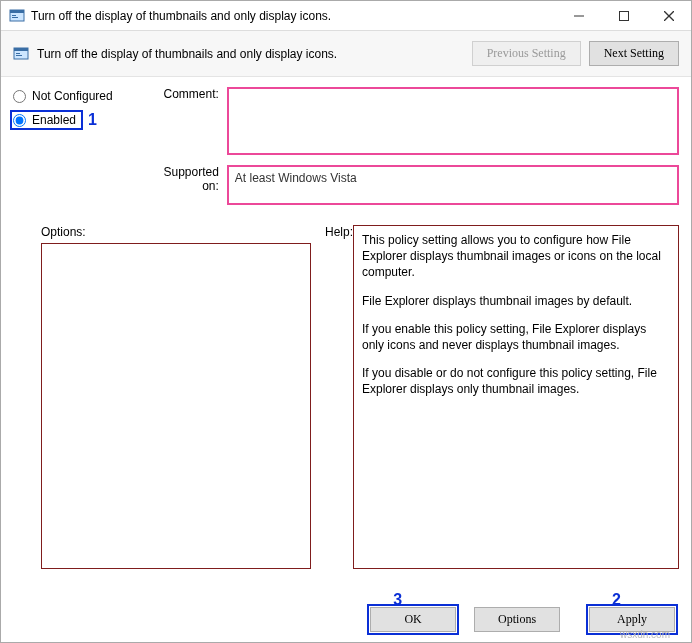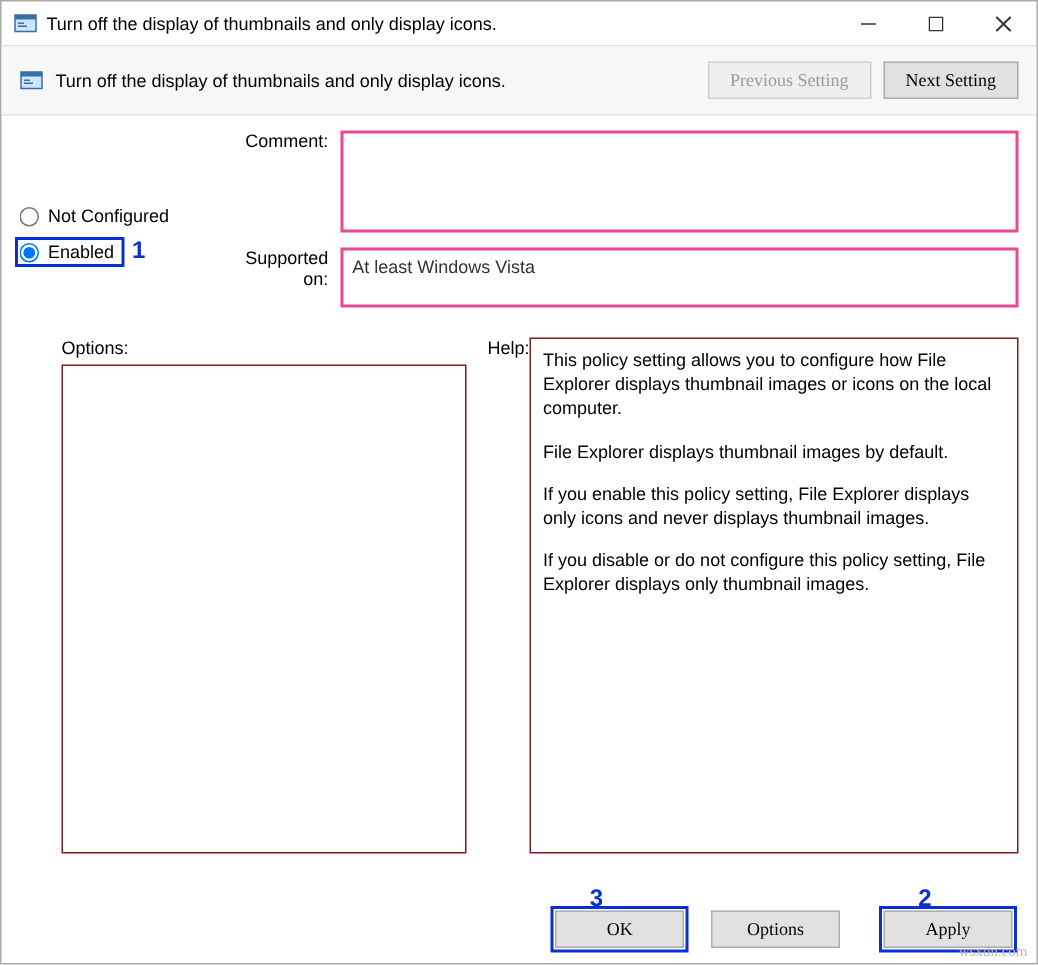--- a/index.html
+++ b/index.html
@@ -8,36 +8,36 @@
   .titlebar .appicon { width:16px; height:16px; margin-right: 6px; }
   .titlebar .title { flex: 1; }
   .winbtn { width: 45px; height: 30px; display: flex; align-items: center; justify-content: center; color:#333; }
   .toolbar { display: flex; align-items: center; padding: 10px 12px; border-bottom: 1px solid #e4e4e4; background:#f7f7f7; }
   .toolbar .appicon { width:16px; height:16px; margin-right: 8px; }
   .toolbar .tlabel { flex: 1; }
   .btn { background: #e1e1e1; border: 1px solid #adadad; padding: 4px 14px; min-width: 86px; text-align: center; cursor: pointer; font-family: Liberation Serif, serif; }
   .btn[disabled] { color: #9a9a9a; background: #efefef; border-color:#d0d0d0; cursor: default; }
   .btn + .btn { margin-left: 8px; }
   .config-row { display:flex; padding: 10px 12px 4px 12px; }
-  .radios { width: 140px; padding-top: 2px; margin-top: 48px; }
+  .radios { width: 140px; padding-top: 2px; }
   .radio-item { display:flex; align-items:center; gap:6px; margin-bottom: 8px; }
   .radio-item input { margin:0; }
   .hl-blue { outline: 2px solid #0a2fd6; outline-offset: 1px; }
   .labels-col { width: 85px; text-align: right; padding-right: 8px; }
   .formrow { display:flex; margin-bottom: 10px; }
   .ta { border:2px solid #ec4899; background:#fff; width:100%; resize:none; padding:4px 6px; font-family: inherit; overflow-y: scroll; }
   .supported { background:#fff; color:#333; }
   .mid { display:flex; gap:14px; padding: 6px 12px 0 12px; height: 350px; }
   .panel-label { margin-bottom: 4px; }
   .panel { border:1px solid #7f1d1d; background:#fff; flex:1; overflow-y:auto; padding:6px 8px; line-height:1.35; }
   .left-col { width: 298px; display:flex; flex-direction:column;padding-left:28px; }
   .right-col { flex:1; display:flex; flex-direction:row; }
   .footer { position:absolute; bottom:10px; right:16px; display:flex; gap:10px; align-items:center; }
   .relpos { position: relative; }
-  .watermark { position:absolute; bottom:2px; right:6px; font-size:10px; color:#b8b8b8;font-family:Liberation Serif, serif; }
+  .watermark { position:absolute; bottom:2px; right:21px; font-size:10px; color:#b8b8b8; }
   .icon-svg { display:block; }
   .helptext p { margin:0 0 12px 0; }
 </style>
 </head>
 <body class="relpos">
 
 <div class="titlebar">
   <svg class="appicon icon-svg" viewBox="0 0 16 16">
       <rect x="1" y="2" width="14" height="11" fill="#cde6ff" stroke="#3a6ea5"></rect>
       <rect x="1" y="2" width="14" height="3" fill="#3a6ea5"></rect>

